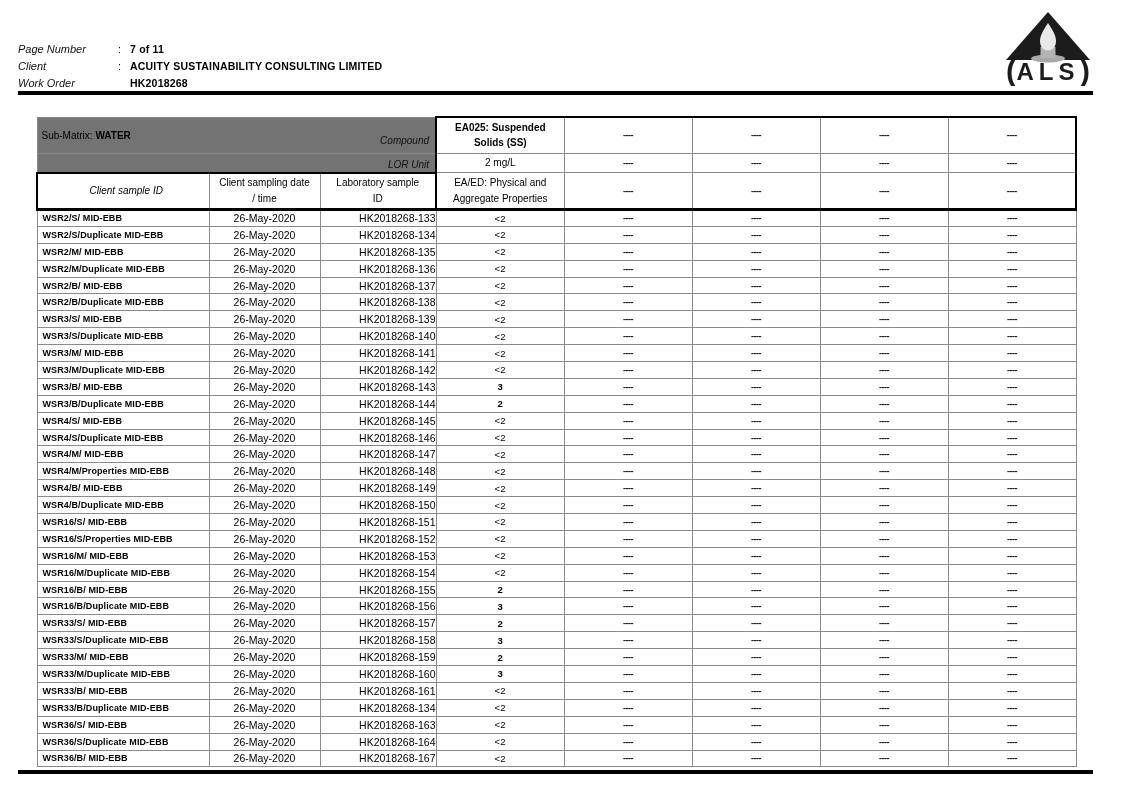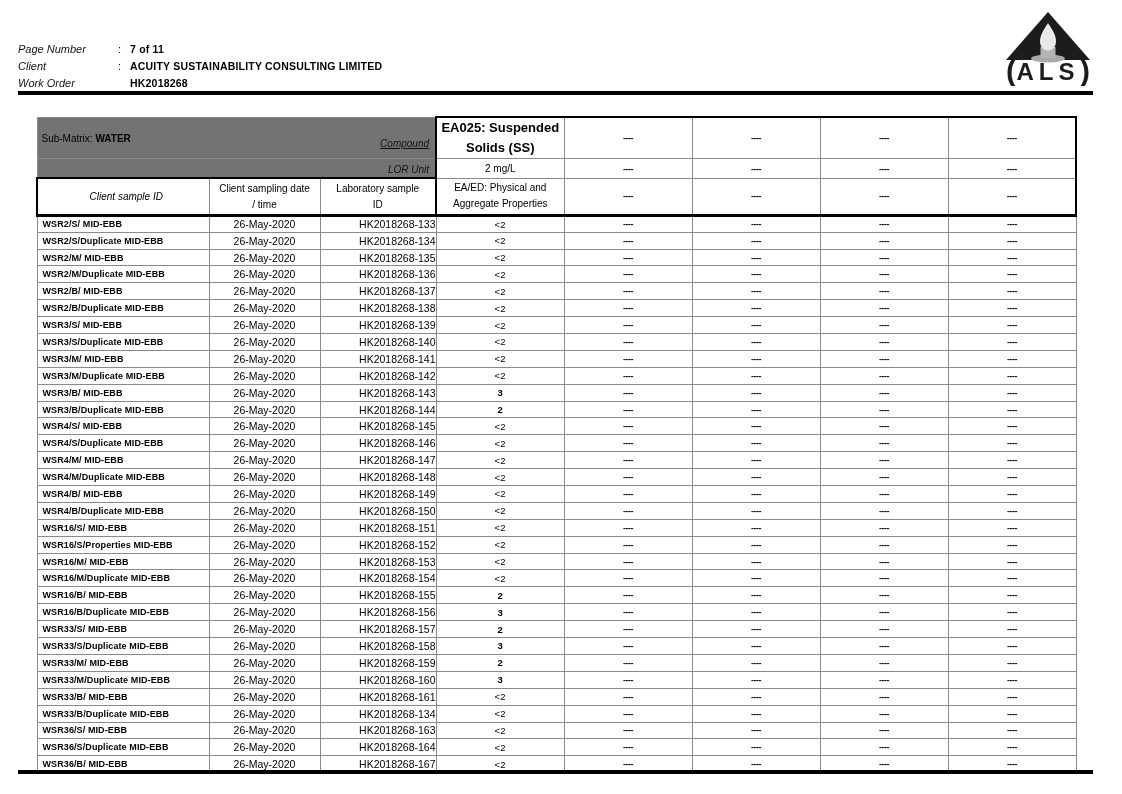--- a/index.html
+++ b/index.html
@@ -34,24 +34,24 @@
   .bt { border-top:2px solid #000 !important; }
   .bl { border-left:2px solid #000 !important; }
   .br { border-right:2px solid #000 !important; }
   .bb-thick { border-bottom:3px solid #000 !important; }
   
   .corner-cell { vertical-align:top; }
   .corner-flex { display:flex; justify-content:space-between; align-items:flex-start; padding:6px 6px 0 4px; }
   .sub-matrix { font-size:10px; }
   .sub-matrix b { font-weight:bold; }
   .lbl-italic { font-style:italic; font-size:10px; color:#111; }
-  .compound-label { margin-top:5px;text-decoration:underline; }
+  .compound-label { margin-top:5px; }
   .lor-cell { text-align:right; padding-right:6px; }
   
-  .h-name { text-align:center; font-weight:bold; font-size:13px; line-height:1.55; }
+  .h-name { text-align:center; font-weight:bold; font-size:10px; line-height:1.55; }
   .h-lor { text-align:center; font-size:10px; }
   .h-method { text-align:center; font-size:10px; line-height:1.6; }
   .h-c1 { text-align:center; padding-left:6px; font-style:italic; font-size:10px; }
   .h-c2, .h-c3 { text-align:center; font-size:10px; line-height:1.6; }
   .c-dash { text-align:center; font-size:9px; font-weight:bold; letter-spacing:-0.5px; color:#111; }
   
   .c-sample { text-align:left; padding-left:5px; font-size:9px; font-weight:bold; letter-spacing:0.1px; }
   .c-date { text-align:center; font-size:10.5px; }
   .c-lab { text-align:right; font-size:10.5px; }
   .c-val { text-align:center; font-size:9.5px; }
@@ -295,21 +295,21 @@
           <td class="c-sample">WSR4/M/ MID-EBB</td>
           <td class="c-date">26-May-2020</td>
           <td class="c-lab">HK2018268-147</td>
           <td class="c-val">&lt;2</td>
           <td class="c-dash">----</td>
           <td class="c-dash">----</td>
           <td class="c-dash">----</td>
           <td class="c-dash">----</td>
         </tr>
         <tr>
-          <td class="c-sample">WSR4/M/Duplicate MID-EBB</td>
+          <td class="c-sample">WSR4/M/Properties MID-EBB</td>
           <td class="c-date">26-May-2020</td>
           <td class="c-lab">HK2018268-148</td>
           <td class="c-val">&lt;2</td>
           <td class="c-dash">----</td>
           <td class="c-dash">----</td>
           <td class="c-dash">----</td>
           <td class="c-dash">----</td>
         </tr>
         <tr>
           <td class="c-sample">WSR4/B/ MID-EBB</td>

